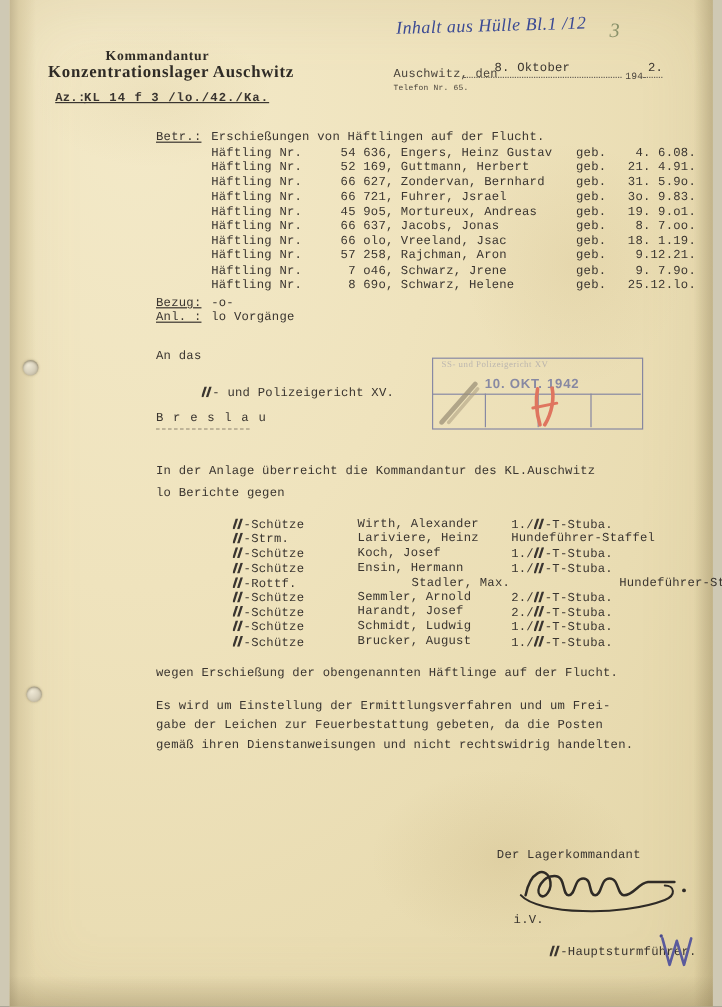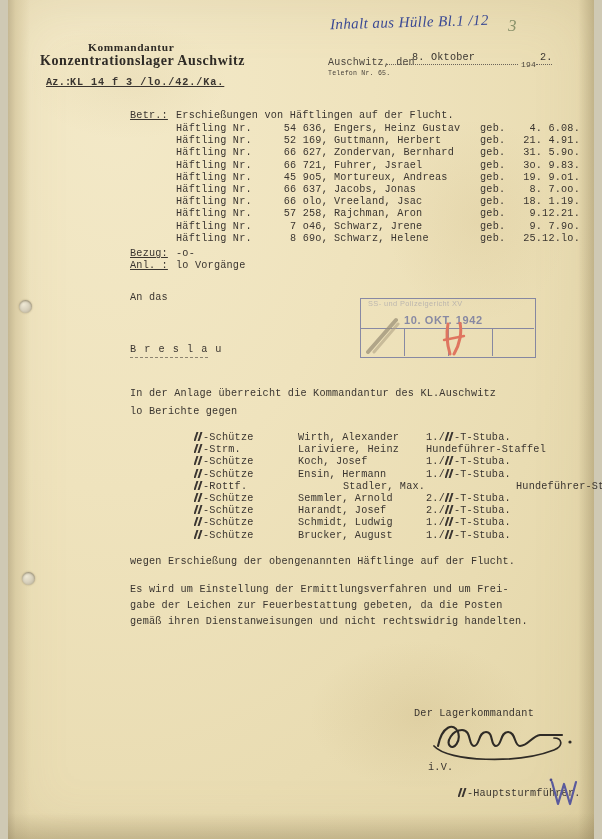--- a/index.html
+++ b/index.html
@@ -145,21 +145,21 @@
     white-space: pre;
   }
   .stamp-head {
     position: absolute;
     left: 8px; top: 1px;
     font-size: 7.4px;
     letter-spacing: .4px;
     color: #4a5496;
     opacity: .5;
     white-space: pre;
-    font-family: Liberation Sans, sans-serif;
+    font-family: Liberation Serif, serif;
   }
   .stamp-slash {
     position: absolute;
     left: 6px; top: 18px;
     width: 34px; height: 38px;
   }
   .red-mark {
     position: absolute;
     left: 80px; top: 24px;
     width: 30px; height: 34px;
@@ -243,20 +243,23 @@
         <div class="prisoner-row t" style="position: relative;"><span class="p-lead">Häftling Nr.</span><span class="p-num">7 o46,</span><span class="p-name">Schwarz, Jrene</span><span class="p-geb">geb.</span><span class="p-dob">9. 7.9o.</span></div>
         <div class="prisoner-row t" style="position: relative;"><span class="p-lead">Häftling Nr.</span><span class="p-num">8 69o,</span><span class="p-name">Schwarz, Helene</span><span class="p-geb">geb.</span><span class="p-dob">25.12.lo.</span></div>
       </div>
 
     <div class="t u" style="left:122px;top:248px;">Bezug:</div>
     <div class="t" style="left:168px;top:248px;">-o-</div>
     <div class="t u" style="left:122px;top:260px;">Anl. :</div>
     <div class="t" style="left:168px;top:260px;">lo Vorgänge</div>
 
     <div class="t" style="left:122px;top:292px;">An das</div>
+    <div class="t" style="left:122px;top:310px;">
+      <span class="ss"></span><span>- und Polizeigericht XV.</span>
+    </div>
     <div class="t" style="left:122px;top:344px;letter-spacing:1px;">B r e s l a u</div>
     <div style="position:absolute;left:122px;top:357px;width:78px;border-bottom:1px dashed #4a443c;opacity:.6;"></div>
 
     <div class="stamp">
       <div class="box" style="left:0;top:0;width:174px;height:58px;"></div>
       <div class="box" style="left:0;top:30px;width:174px;height:0;border-width:0 0 1.3px 0;"></div>
       <div class="box" style="left:44px;top:30px;width:0;height:28px;border-width:0 0 0 1.3px;"></div>
       <div class="box" style="left:88px;top:30px;width:0;height:28px;border-width:0 0 0 1.3px;"></div>
       <div class="box" style="left:132px;top:30px;width:0;height:28px;border-width:0 0 0 1.3px;"></div>
       <div class="stamp-head">SS- und Polizeigericht XV</div>

